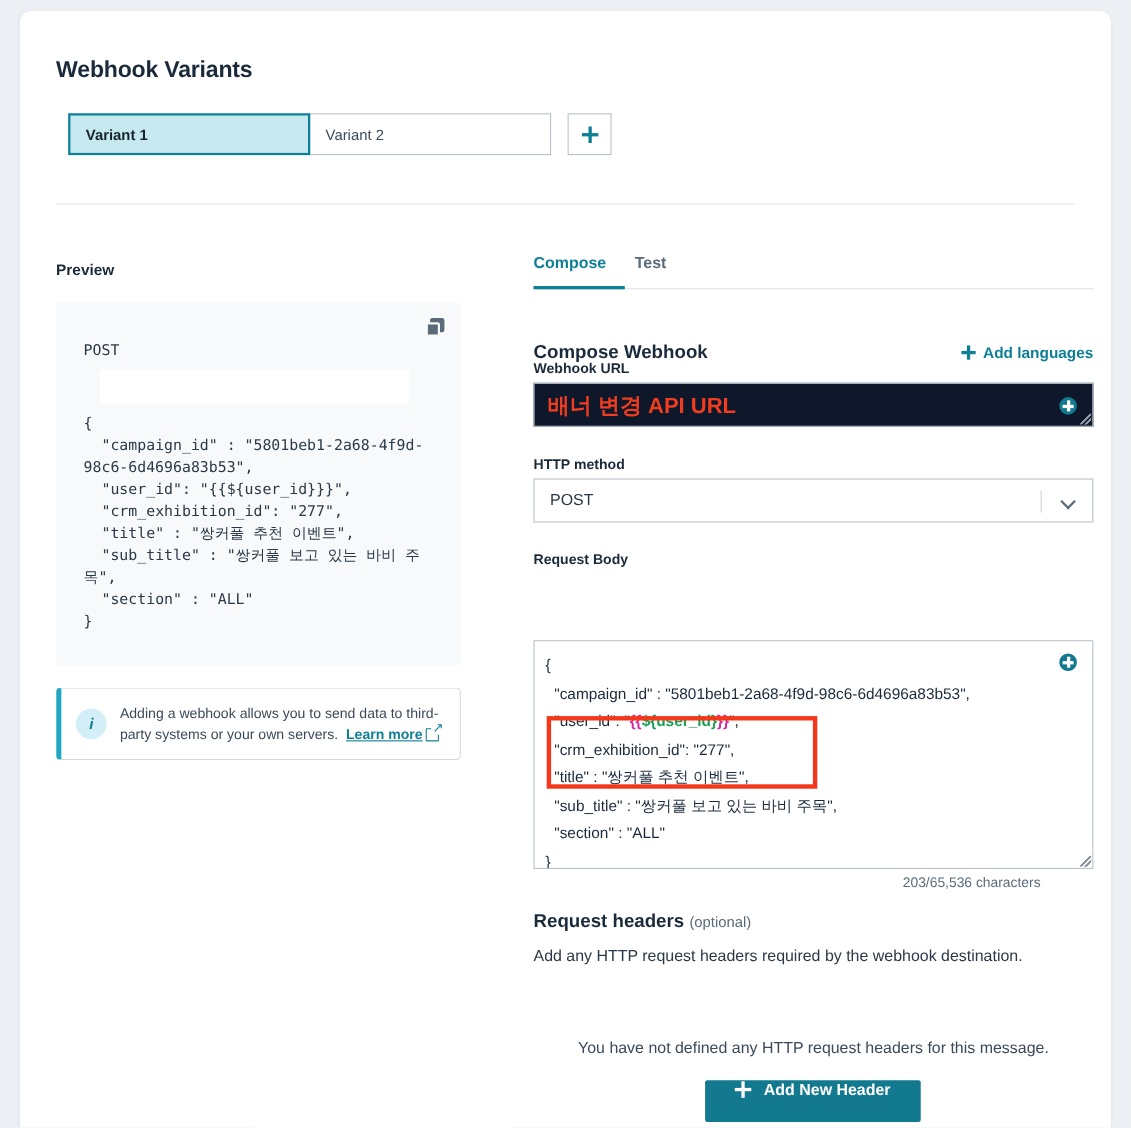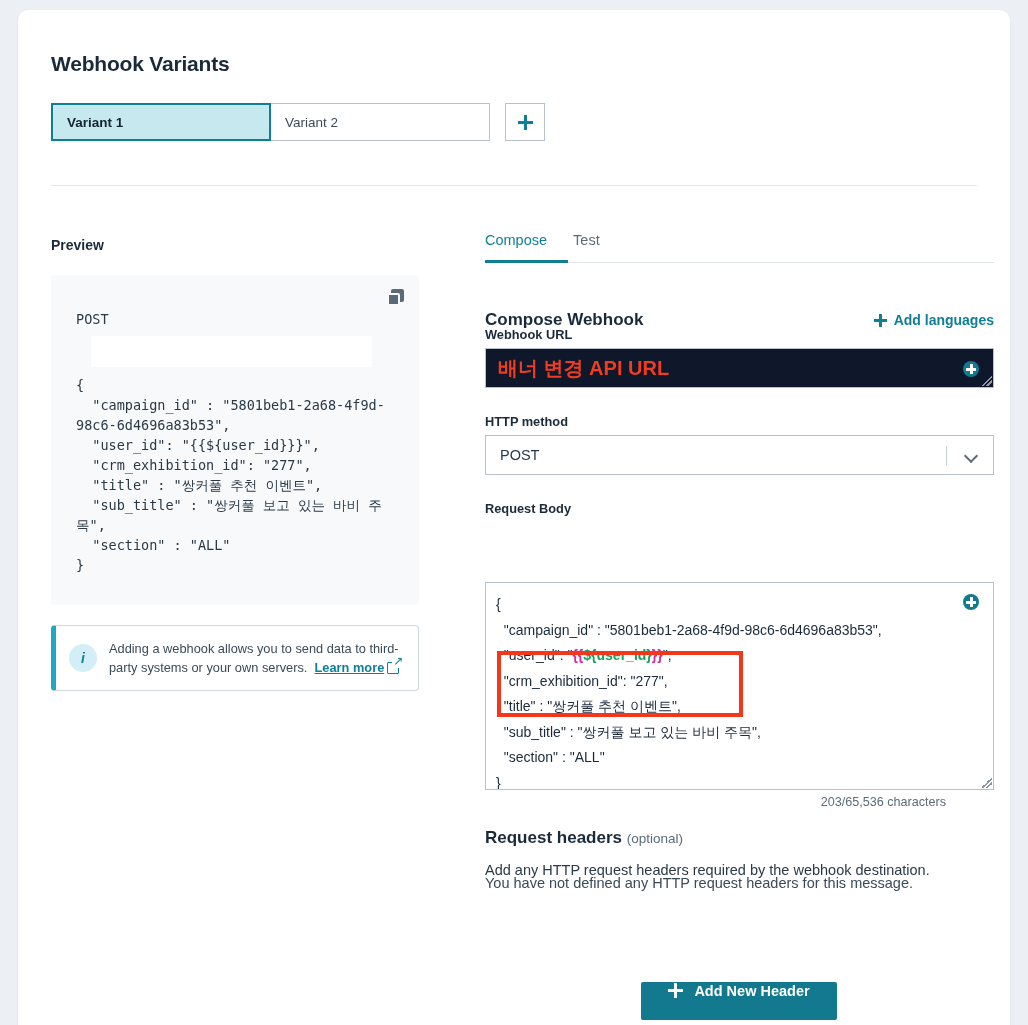--- a/index.html
+++ b/index.html
@@ -44,21 +44,21 @@
     background: #ffffff;
     border: 1px solid #b9c2cb;
     margin-left: -1px;
     cursor: pointer;
   }
   .variant.active {
     background: #c5e9ef;
     border: 2px solid #0f7f96;
     color: #17232e;
     font-weight: bold;
-    margin-left: 0;
+    margin-left: 11px;
     z-index: 2;
   }
   .variant-add {
     width: 40px; height: 38px;
     margin-left: 15px;
     border: 1px solid #b9c2cb;
     background: #fff;
     display: flex; align-items: center; justify-content: center;
     cursor: pointer;
   }
@@ -159,21 +159,21 @@
     font-size: 12px; color: #0f7f96; line-height: 1;
   }
 
   
   .tabs {
     position: absolute; left: 467px; top: 222px;
     width: 509px;
   }
   .tabs-row { display: flex; gap: 26px; }
   .tab {
-    font-size: 14.5px; font-weight: normal; color: #5a6b7a;
+    font-size: 14.5px; font-weight: bold; color: #5a6b7a;
     padding-bottom: 14px; cursor: pointer;
   }
   .tab.active { color: #0f7f96; }
   .tabs-rule {
     position: relative; height: 1px; background: #dfe4e9;
   }
   .tabs-rule .active-bar {
     position: absolute; left: 0; top: -2px;
     width: 83px; height: 3px; background: #0f7f96;
   }
@@ -289,22 +289,22 @@
     font-size: 17px; font-weight: bold; color: #1b2a3a;
   }
   .req-head .opt {
     font-size: 13.5px; font-weight: normal; color: #5a6b7a;
   }
   .req-desc {
     position: absolute; left: 467px; top: 852px;
     font-size: 14.5px; color: #2b3947;
   }
   .empty-msg {
-    position: absolute; left: 467px; top: 862px;
-    width: 509px; text-align: left;
+    position: absolute; left: 467px; top: 932px;
+    width: 509px; text-align: center;
     font-size: 14.5px; line-height: 23px; color: #3b4a59;
   }
   .add-header-btn {
     position: absolute; left: 623px; top: 972px;
     width: 196px; height: 38px;
     background: #12798f; color: #fff;
     border: none; border-radius: 2px;
     display: flex; justify-content: center; gap: 11px;
     font-size: 14.5px; font-weight: bold;
     font-family: "Liberation Sans", sans-serif;

